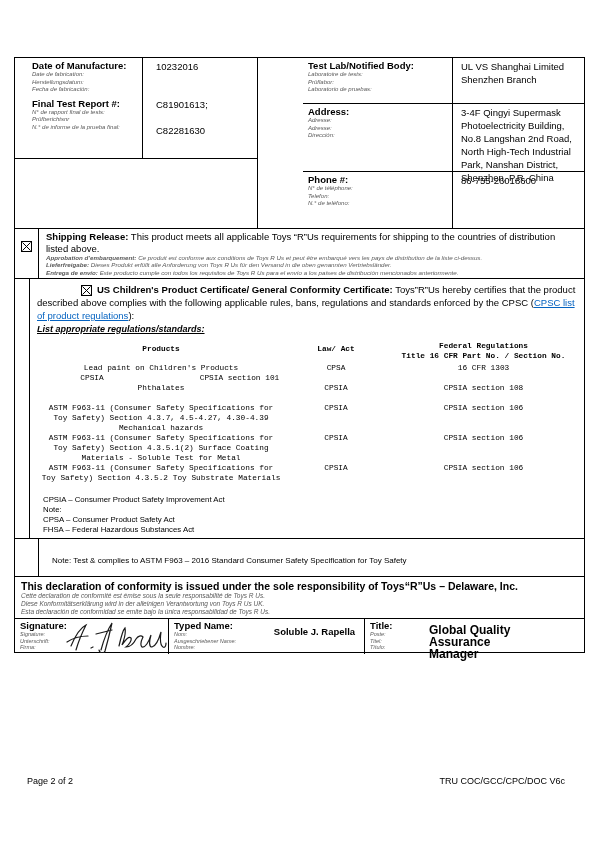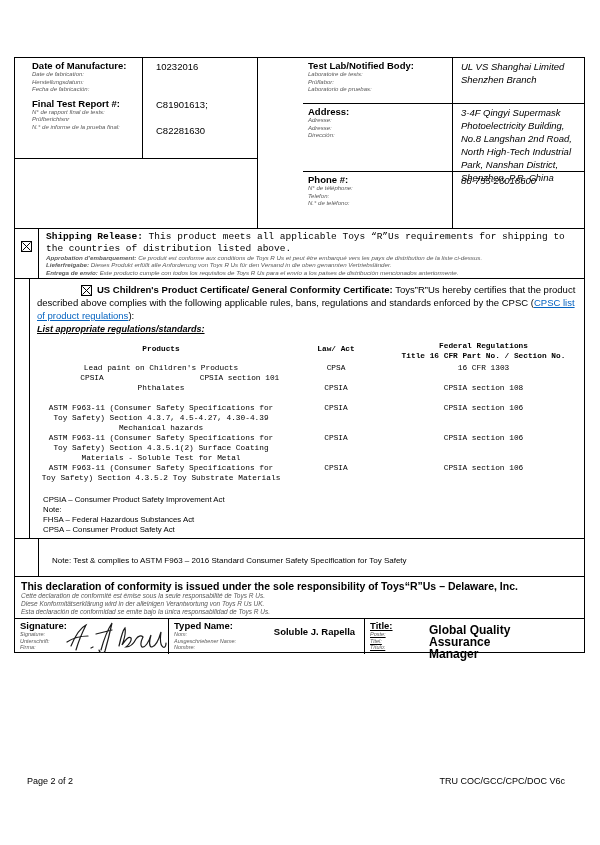--- a/index.html
+++ b/index.html
@@ -25,33 +25,33 @@
   .lblgroup2 { margin-top: 4px; }
   .valcol { flex: 1; padding: 3px 0 0 13px; }
   .valcol .v2 { margin-top: 26px; }
   .valcol .v3 { margin-top: 14px; }
   .top-right { flex: 1; display: flex; flex-direction: column; margin-left: 45px; }
   .tr-row { display: flex; }
   .tr-r1 { height: 46px; border-bottom: 1px solid #000; }
   .tr-r2 { height: 68px; border-bottom: 1px solid #000; }
   .tr-r3 { flex: 1; }
   .tr-lbl { width: 150px; border-right: 1px solid #000; padding: 2px 2px 0 5px; }
-  .tr-val { flex: 1; padding: 2px 6px 0 8px; font-style: italic; }
+  .tr-val { flex: 1; padding: 2px 6px 0 8px; }
   .tr-val .val { line-height: 13px; }
 
   
   .checkbox { width: 11px; height: 11px; border: 1px solid #000; display: inline-flex; align-items: center; justify-content: center; background:#fff; }
   .checkbox svg { display:block; }
 
   
   .ship { display: flex; height: 50px; border-top: 1px solid #000; }
   .ckcol { width: 24px; border-right: 1px solid #000; display: flex; justify-content: center; align-items: flex-start; padding-top: 12px; }
   .ckcol.empty { padding-top: 0; }
   .ship-body { flex: 1; padding: 2px 8px 0 7px; }
-  .ship-main { font-size: 9.5px; line-height: 11.5px; font-family: Liberation Mono, monospace; }
+  .ship-main { font-size: 9.5px; line-height: 11.5px; }
   .trline { display: block; font-size: 6.2px; line-height: 7.3px; font-style: italic; color: #595959; }
   .trline b { font-style: italic; }
 
   
   .cert { display: flex; height: 260px; border-top: 1px solid #000; }
   .cert-body { flex: 1; padding: 4px 8px 0 7px; }
   .cert-par { font-size: 9.5px; line-height: 13px; text-indent: 44px; }
   .cert-par .checkbox { vertical-align: -2px; margin-right: 5px; }
   .cert-par a { color: #0563C1; text-decoration: underline; cursor: pointer; }
   .listlbl { margin-top: 2px; font-size: 9px; font-weight: bold; font-style: italic; text-decoration: underline; line-height: 11px; }
@@ -78,21 +78,21 @@
   
   .sigrow { display: flex; height: 36px; border-top: 1px solid #000; }
   .sig-c1 { width: 154px; border-right: 1px solid #000; position: relative; padding: 1px 0 0 5px; }
   .sig-c1 .sub { font-size: 5.5px; line-height: 6.6px; }
   .sig-svg { position: absolute; left: 50px; top: 1px; }
   .sig-c2 { width: 196px; border-right: 1px solid #000; display: flex; }
   .sig-c2 .lblgrp { width: 96px; padding: 1px 0 0 5px; }
   .sig-c2 .sub, .sig-c3 .sub { font-size: 5.5px; line-height: 6.6px; }
   .sig-value { flex: 1; text-align: center; padding-top: 7px; font-size: 9.5px; font-weight: bold; }
   .sig-c3 { flex: 1; display: flex; }
-  .sig-c3 .lblgrp { width: 64px; padding: 1px 0 0 5px; text-decoration: underline; }
+  .sig-c3 .lblgrp { width: 64px; padding: 1px 0 0 5px; }
   .title-value { width: 110px; padding-top: 5px; font-size: 12px; font-weight: bold; line-height: 12px; }
 
   
   .footer-left  { position: absolute; left: 27px;  top: 776px; font-size: 9px; }
   .footer-right { position: absolute; right: 35px; top: 776px; font-size: 9px; }
 </style>
 </head>
 <body>
 
 <div class="page">
@@ -224,22 +224,22 @@
           <div class="itbl-row">
             <div class="c1">ASTM F963-11 (Consumer Safety Specifications for Toy Safety) Section 4.3.5.2 Toy Substrate Materials</div>
             <div class="c2">CPSIA</div>
             <div class="c3">CPSIA section 106</div>
           </div>
         </div>
 
         <div class="notes">
           <div>CPSIA – Consumer Product Safety Improvement Act</div>
           <div>Note:</div>
+          <div>CPSA – Consumer Product Safety Act</div>
           <div>FHSA – Federal Hazardous Substances Act</div>
-          <div>CPSA – Consumer Product Safety Act</div>
         </div>
       </div>
     </div>
 
     <div class="testnote">
       <div class="ckcol empty"></div>
       <div class="testnote-body">Note: Test &amp; complies to ASTM F963 – 2016 Standard Consumer Safety Specification for Toy Safety</div>
     </div>
 
     <div class="decl">

